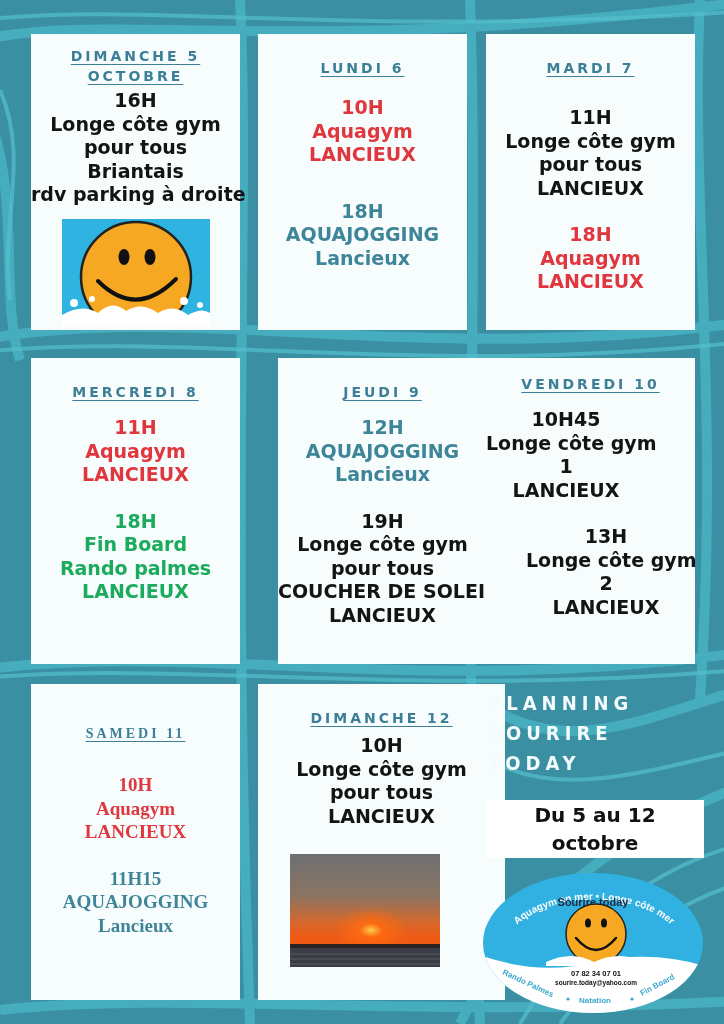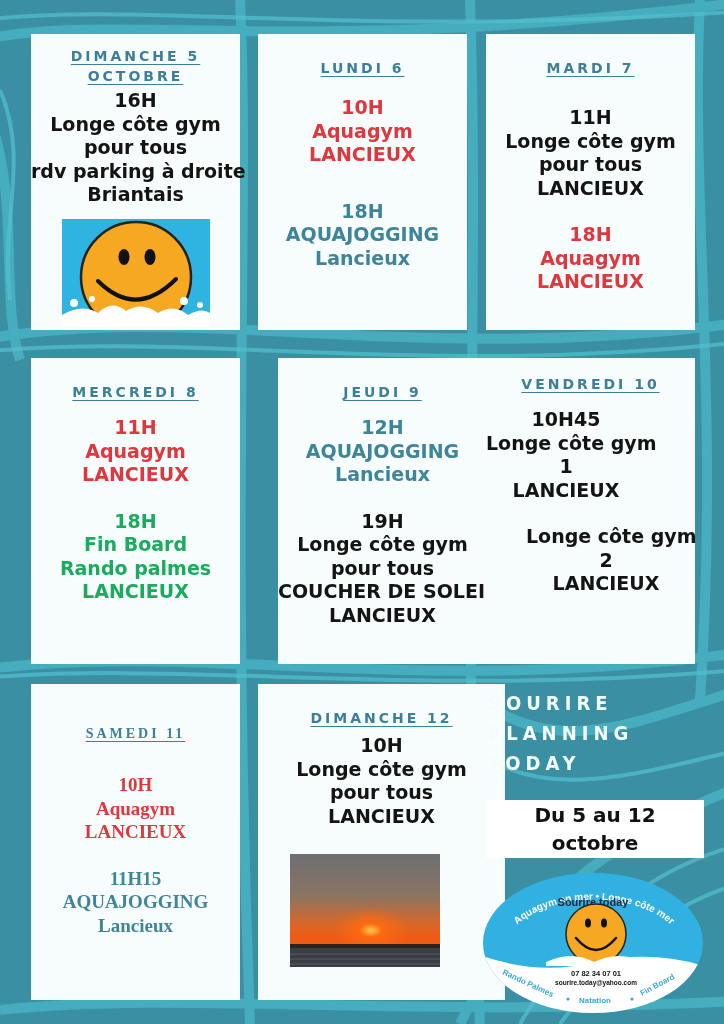--- a/index.html
+++ b/index.html
@@ -72,22 +72,22 @@
 
 <div class="card" style="left:31px;top:34px;width:209px;height:296px;padding-top:12px;">
   <div class="day">
     <div>DIMANCHE 5</div>
     <div>OCTOBRE</div>
   </div>
   <div class="block black" style="margin-top:3px;">
     <div>16H</div>
     <div>Longe côte gym</div>
     <div>pour tous</div>
+    <div>Briantais</div>
     <div>rdv parking à droite</div>
-    <div>Briantais</div>
   </div>
   <div class="img" style="left:31px;top:185px;width:148px;height:108px;">
     <svg width="148" height="108" viewBox="0 0 148 108">
       <rect width="148" height="108" fill="#2fb3e0"></rect>
       <circle cx="74" cy="58" r="55" fill="#f7a823" stroke="#222" stroke-width="2.5"></circle>
       <ellipse cx="62" cy="38" rx="5.5" ry="8" fill="#111"></ellipse>
       <ellipse cx="88" cy="38" rx="5.5" ry="8" fill="#111"></ellipse>
       <path d="M36 62 Q74 100 114 60" fill="none" stroke="#111" stroke-width="4" stroke-linecap="round"></path>
       <path d="M0 108 L0 96 Q20 84 36 94 Q50 80 64 92 Q80 82 96 94 Q112 84 126 96 Q140 88 148 94 L148 108 Z" fill="#fff"></path>
       <circle cx="12" cy="84" r="4" fill="#fff"></circle>
@@ -160,20 +160,21 @@
 
 <div class="card" style="left:486px;top:358px;width:209px;height:306px;padding-top:16px;">
   <div class="day">VENDREDI 10</div>
   <div class="block black" style="margin-top:14px;width:160px;">
     <div>10H45</div>
     <div>Longe côte gym</div>
     <div>1</div>
     <div>LANCIEUX</div>
   </div>
   <div class="block black" style="margin-top:23px;margin-left:40px;width:160px;">
+    <div>13H</div>
     <div>Longe côte gym</div>
     <div>2</div>
     <div>LANCIEUX</div>
   </div>
 </div>
 
 <div class="card" style="left:31px;top:684px;width:209px;height:316px;padding-top:40px;font-family:Liberation Serif, serif;">
   <div class="day">SAMEDI 11</div>
   <div class="block red" style="margin-top:29px;">
     <div>10H</div>
@@ -213,22 +214,22 @@
       <rect width="150" height="93" fill="url(#sky)"></rect>
       <rect width="150" height="93" fill="url(#sun)"></rect>
       <rect y="90" width="150" height="4" fill="#2a2320"></rect>
       <rect y="94" width="150" height="19" fill="#3a3d45"></rect>
       <path d="M0 100 H150 M0 105 H150 M0 110 H150" stroke="#5a5c62" stroke-width="1"></path>
     </svg>
   </div>
 </div>
 
 <div class="title">
+  <div>PLANNING</div>
   <div>SOURIRE</div>
-  <div>PLANNING</div>
   <div>TODAY</div>
 </div>
 
 <div class="daterange">
   <div>Du 5 au 12</div>
   <div>octobre</div>
 </div>
 
 <div class="logo">
   <svg width="222" height="150" viewBox="0 0 222 150">

